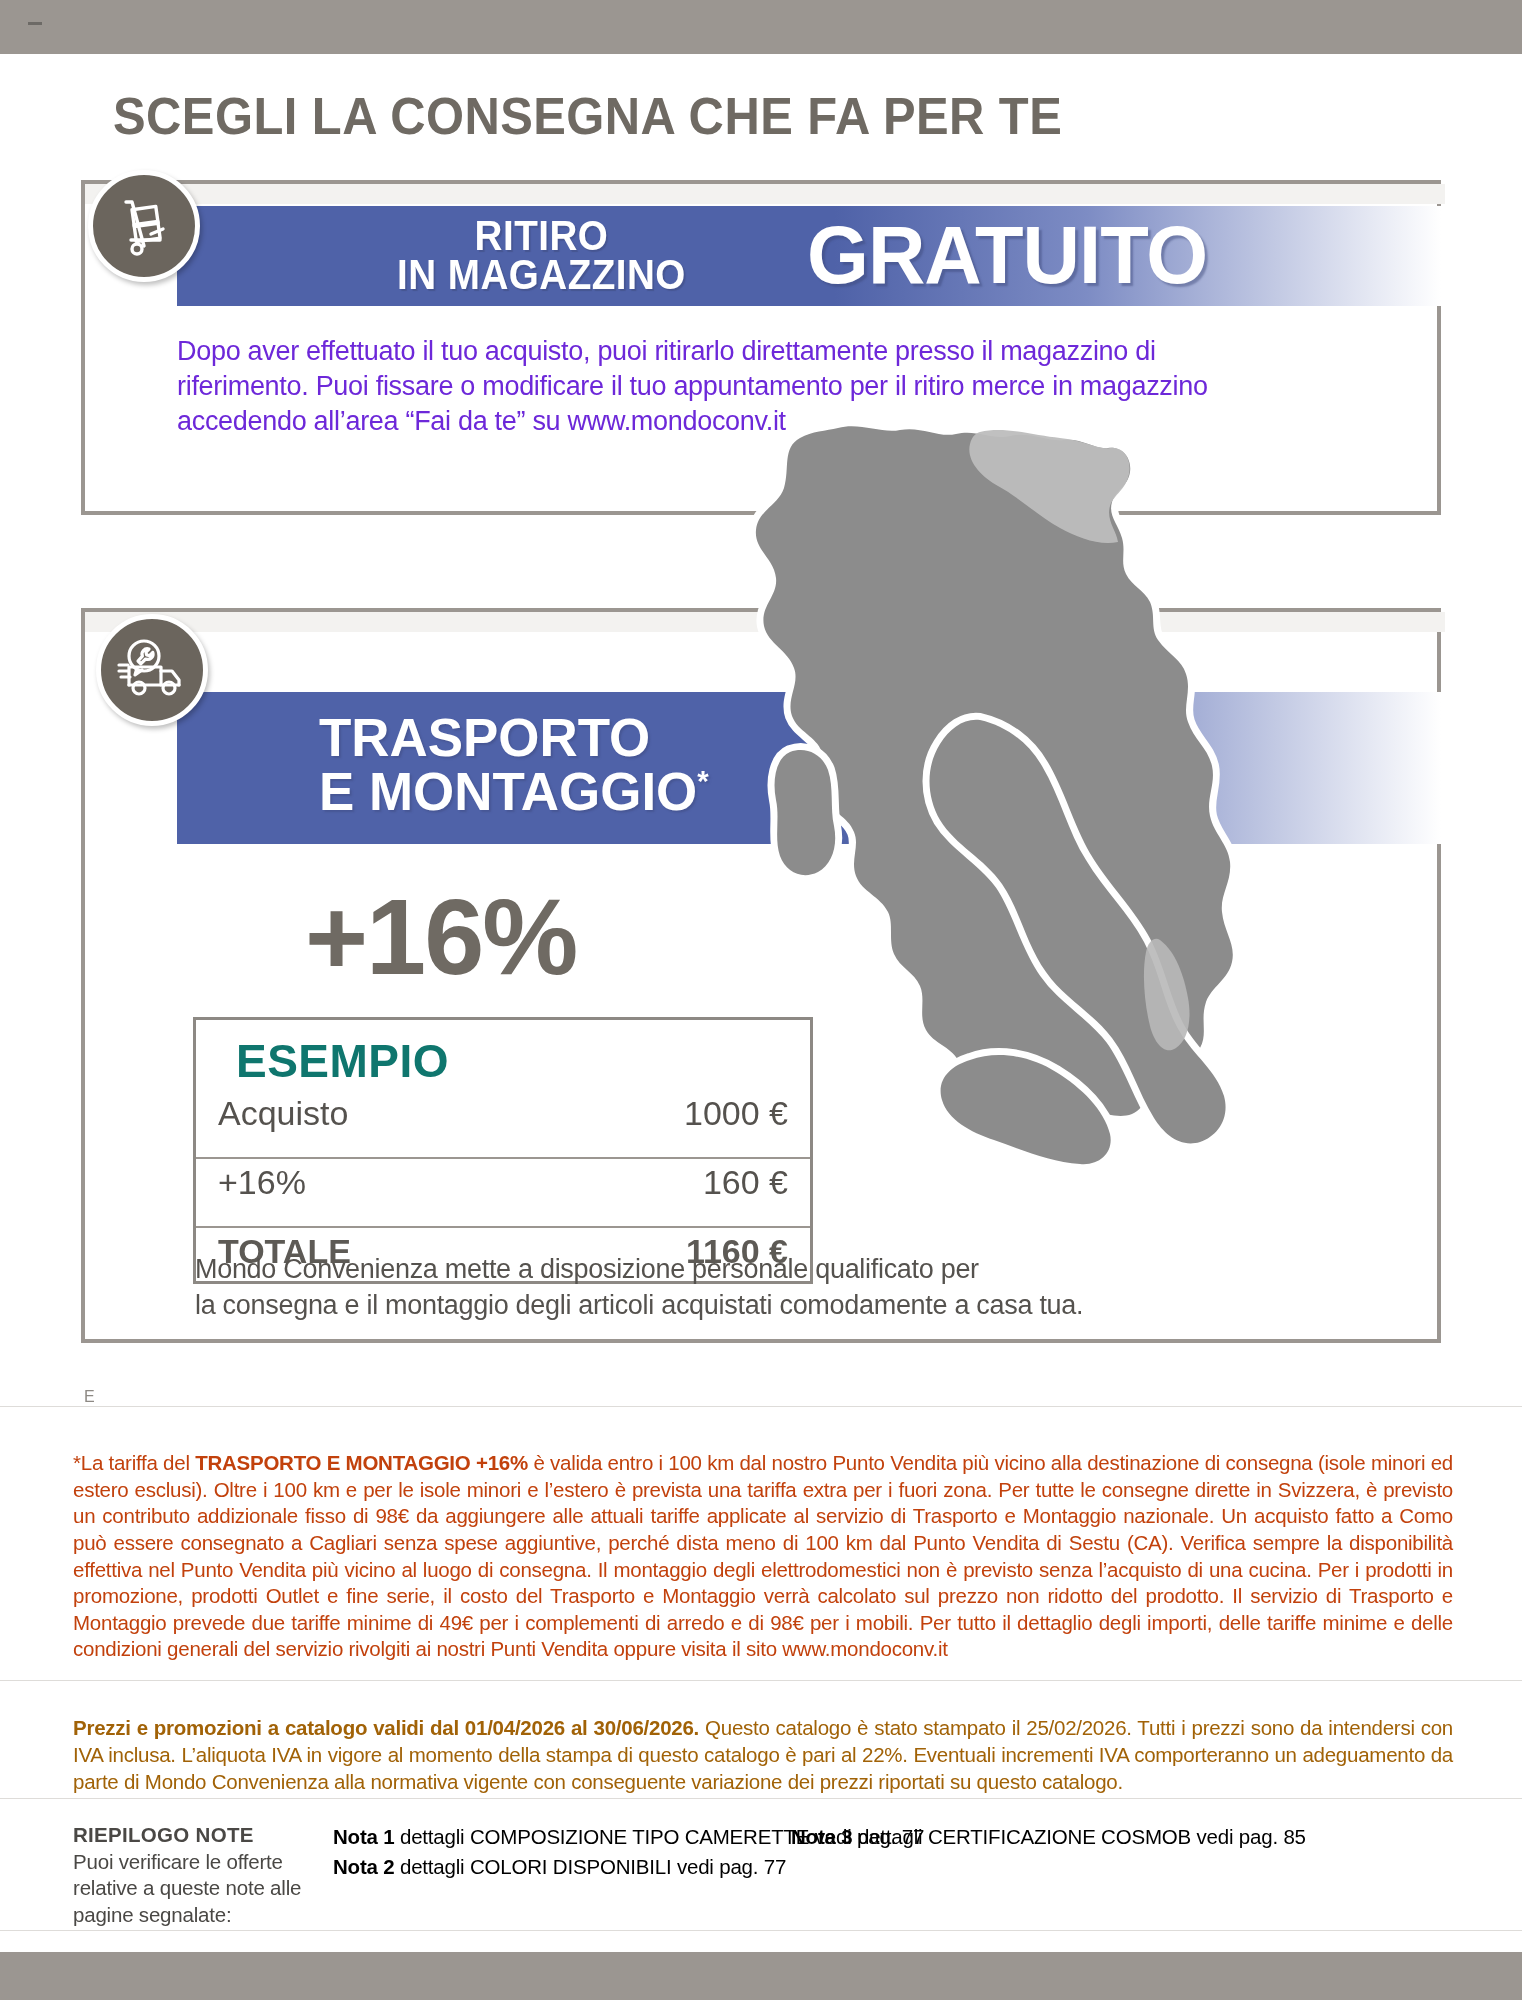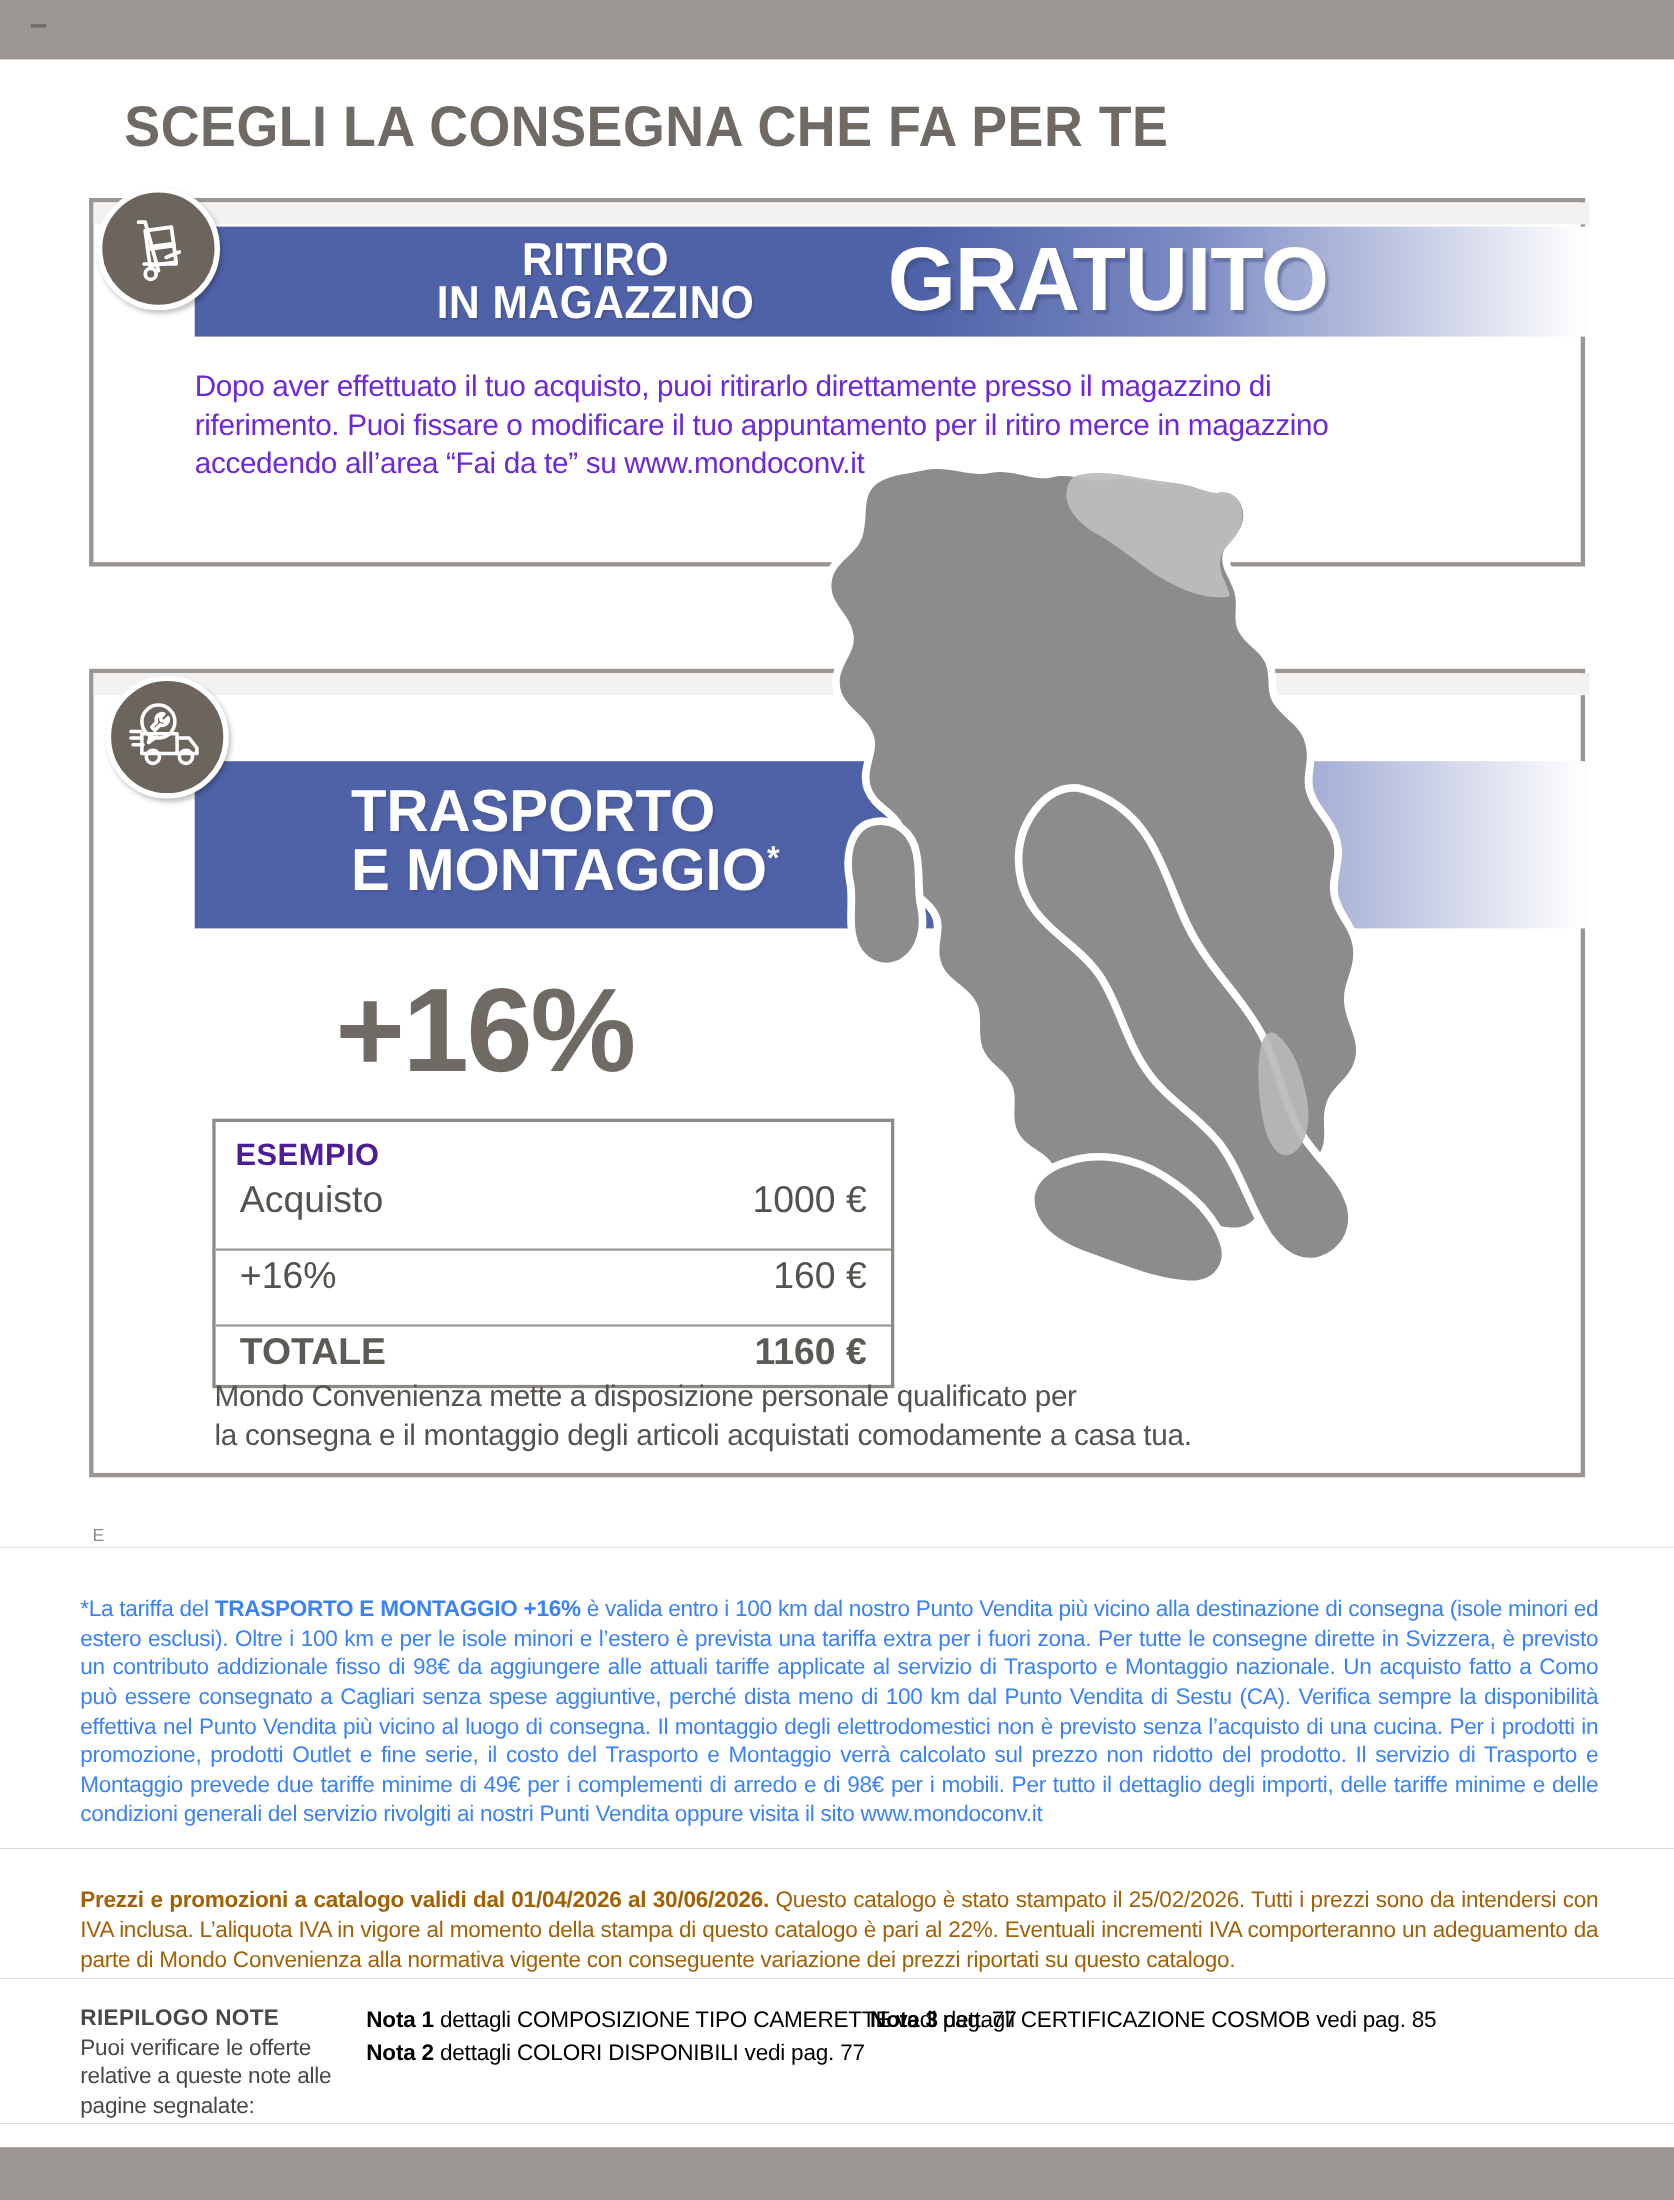--- a/index.html
+++ b/index.html
@@ -139,22 +139,22 @@
 
   
   #esempio {
     position: absolute; left: 108px; top: 405px;
     width: 620px;
     border: 3px solid #8d8984;
     background: rgba(255,255,255,0.92);
     padding: 8px 0 4px 0;
   }
   #esempio .hd {
-    font-size: 28px; font-weight: bold; color: #4c1d95;
-    padding: 6px 22px 2px 18px; letter-spacing: 0.5px;
+    font-size: 46px; font-weight: bold; color: #0f766e;
+    padding: 6px 22px 2px 40px; letter-spacing: 0.5px;
   }
   #esempio .row {
     display: flex; justify-content: space-between;
     padding: 4px 22px 24px 22px;
     font-size: 34px; color: #55524e;
     border-bottom: 2px solid #9b9691;
   }
   #esempio .row:last-child { border-bottom: none; }
   #esempio .row.total { font-weight: bold; color: #5d5a55; padding-bottom: 6px; }
 
@@ -184,21 +184,21 @@
   .hr-light {
     position: absolute; left: 0;
     width: 1522px; height: 1px; background: #dedcd9;
   }
 
   
   #fineprint {
     position: absolute; left: 73px; top: 1450px;
     width: 1380px;
     font-size: 20.5px; line-height: 1.30;
-    color: #3b82f6; text-align: justify;
+    color: #c2410c; text-align: justify;
     letter-spacing: -0.25px;
   }
   #fineprint b { font-weight: bold; }
 
   #prezzi {
     position: absolute; left: 73px; top: 1714px;
     width: 1380px;
     font-size: 20.5px; line-height: 1.32;
     color: #a16207; text-align: justify;
     letter-spacing: -0.25px;

